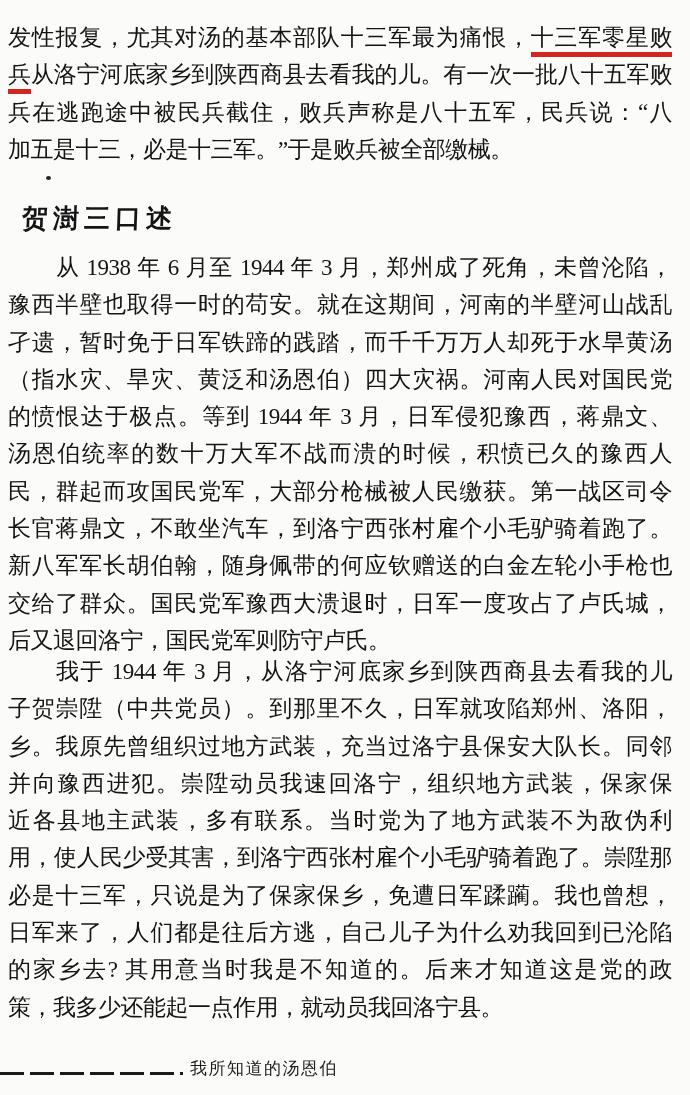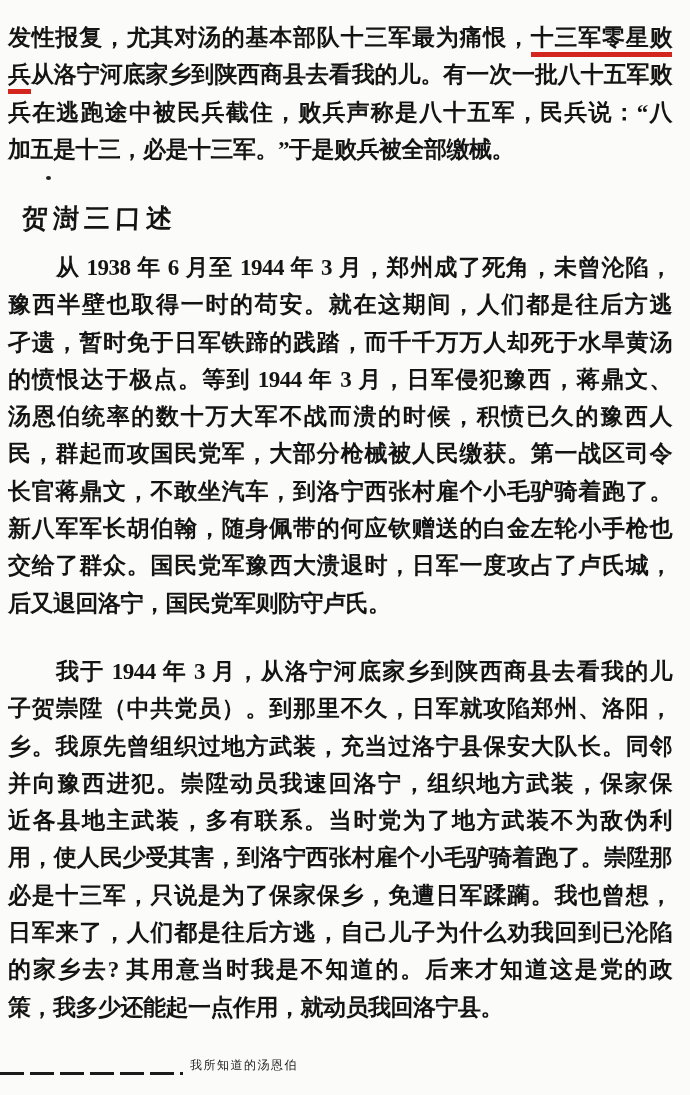--- a/index.html
+++ b/index.html
@@ -5,21 +5,21 @@
   html,body{margin:0;padding:0;}
   body{
     width:690px;height:1095px;
     background:#fbfbfa;
     font-family:"Liberation Serif",serif;
     color:#141414;
     position:relative;
     overflow:hidden;
   }
   .page{position:absolute;inset:0;}
-  .para{position:absolute;left:8px;width:664px;font-weight:bold;}
+  .para{position:absolute;left:8px;width:664px;}
   .line{
     height:37.3px;
     line-height:37.3px;
     font-size:23px;
     letter-spacing:-0.5px;
     text-align:justify;
     text-align-last:justify;
     white-space:normal;
     overflow:visible;
   }
@@ -48,21 +48,21 @@
   .footer{position:absolute;top:1056px;left:0;width:690px;height:36px;}
   .footer-rule{
     position:absolute;
     top:16px;left:0;
     width:183px;height:3px;
     background:repeating-linear-gradient(90deg,#1b1b1b 0 24px,rgba(0,0,0,0) 24px 30px);
   }
   .book-title{
     position:absolute;
     top:1px;left:190px;
-    font-size:12px;
+    font-size:17px;
     letter-spacing:1.5px;
     color:#1c1c1c;
   }
 </style>
 </head>
 <body>
 
 <div class="page">
 
   <div class="para" style="top:19px">
@@ -71,22 +71,23 @@
     <div class="line">兵在逃跑途中被民兵截住，败兵声称是八十五军，民兵说：“八</div>
     <div class="line last">加五是十三，必是十三军。”于是败兵被全部缴械。</div>
   </div>
 
   <div class="speck"></div>
 
   <h2 class="heading">贺澍三口述</h2>
 
   <div class="para" style="top:249px">
     <div class="line ind">从 1938 年 6 月至 1944 年 3 月，郑州成了死角，未曾沦陷，</div>
-    <div class="line">豫西半壁也取得一时的苟安。就在这期间，人们都是往后方逃</div>
+    <div class="line">豫西半壁也取得一时的苟安。就在这期间，河南的半壁河山战乱</div>
     <div class="line">孑遗，暂时免于日军铁蹄的践踏，而千千万万人却死于水旱黄汤</div>
+    <div class="line">（指水灾、旱灾、黄泛和汤恩伯）四大灾祸。河南人民对国民党</div>
     <div class="line">的愤恨达于极点。等到 1944 年 3 月，日军侵犯豫西，蒋鼎文、</div>
     <div class="line">汤恩伯统率的数十万大军不战而溃的时候，积愤已久的豫西人</div>
     <div class="line">民，群起而攻国民党军，大部分枪械被人民缴获。第一战区司令</div>
     <div class="line">长官蒋鼎文，不敢坐汽车，到洛宁西张村雇个小毛驴骑着跑了。</div>
     <div class="line">新八军军长胡伯翰，随身佩带的何应钦赠送的白金左轮小手枪也</div>
     <div class="line">交给了群众。国民党军豫西大溃退时，日军一度攻占了卢氏城，</div>
     <div class="line last">后又退回洛宁，国民党军则防守卢氏。</div>
   </div>
 
   <div class="para" style="top:653px">

